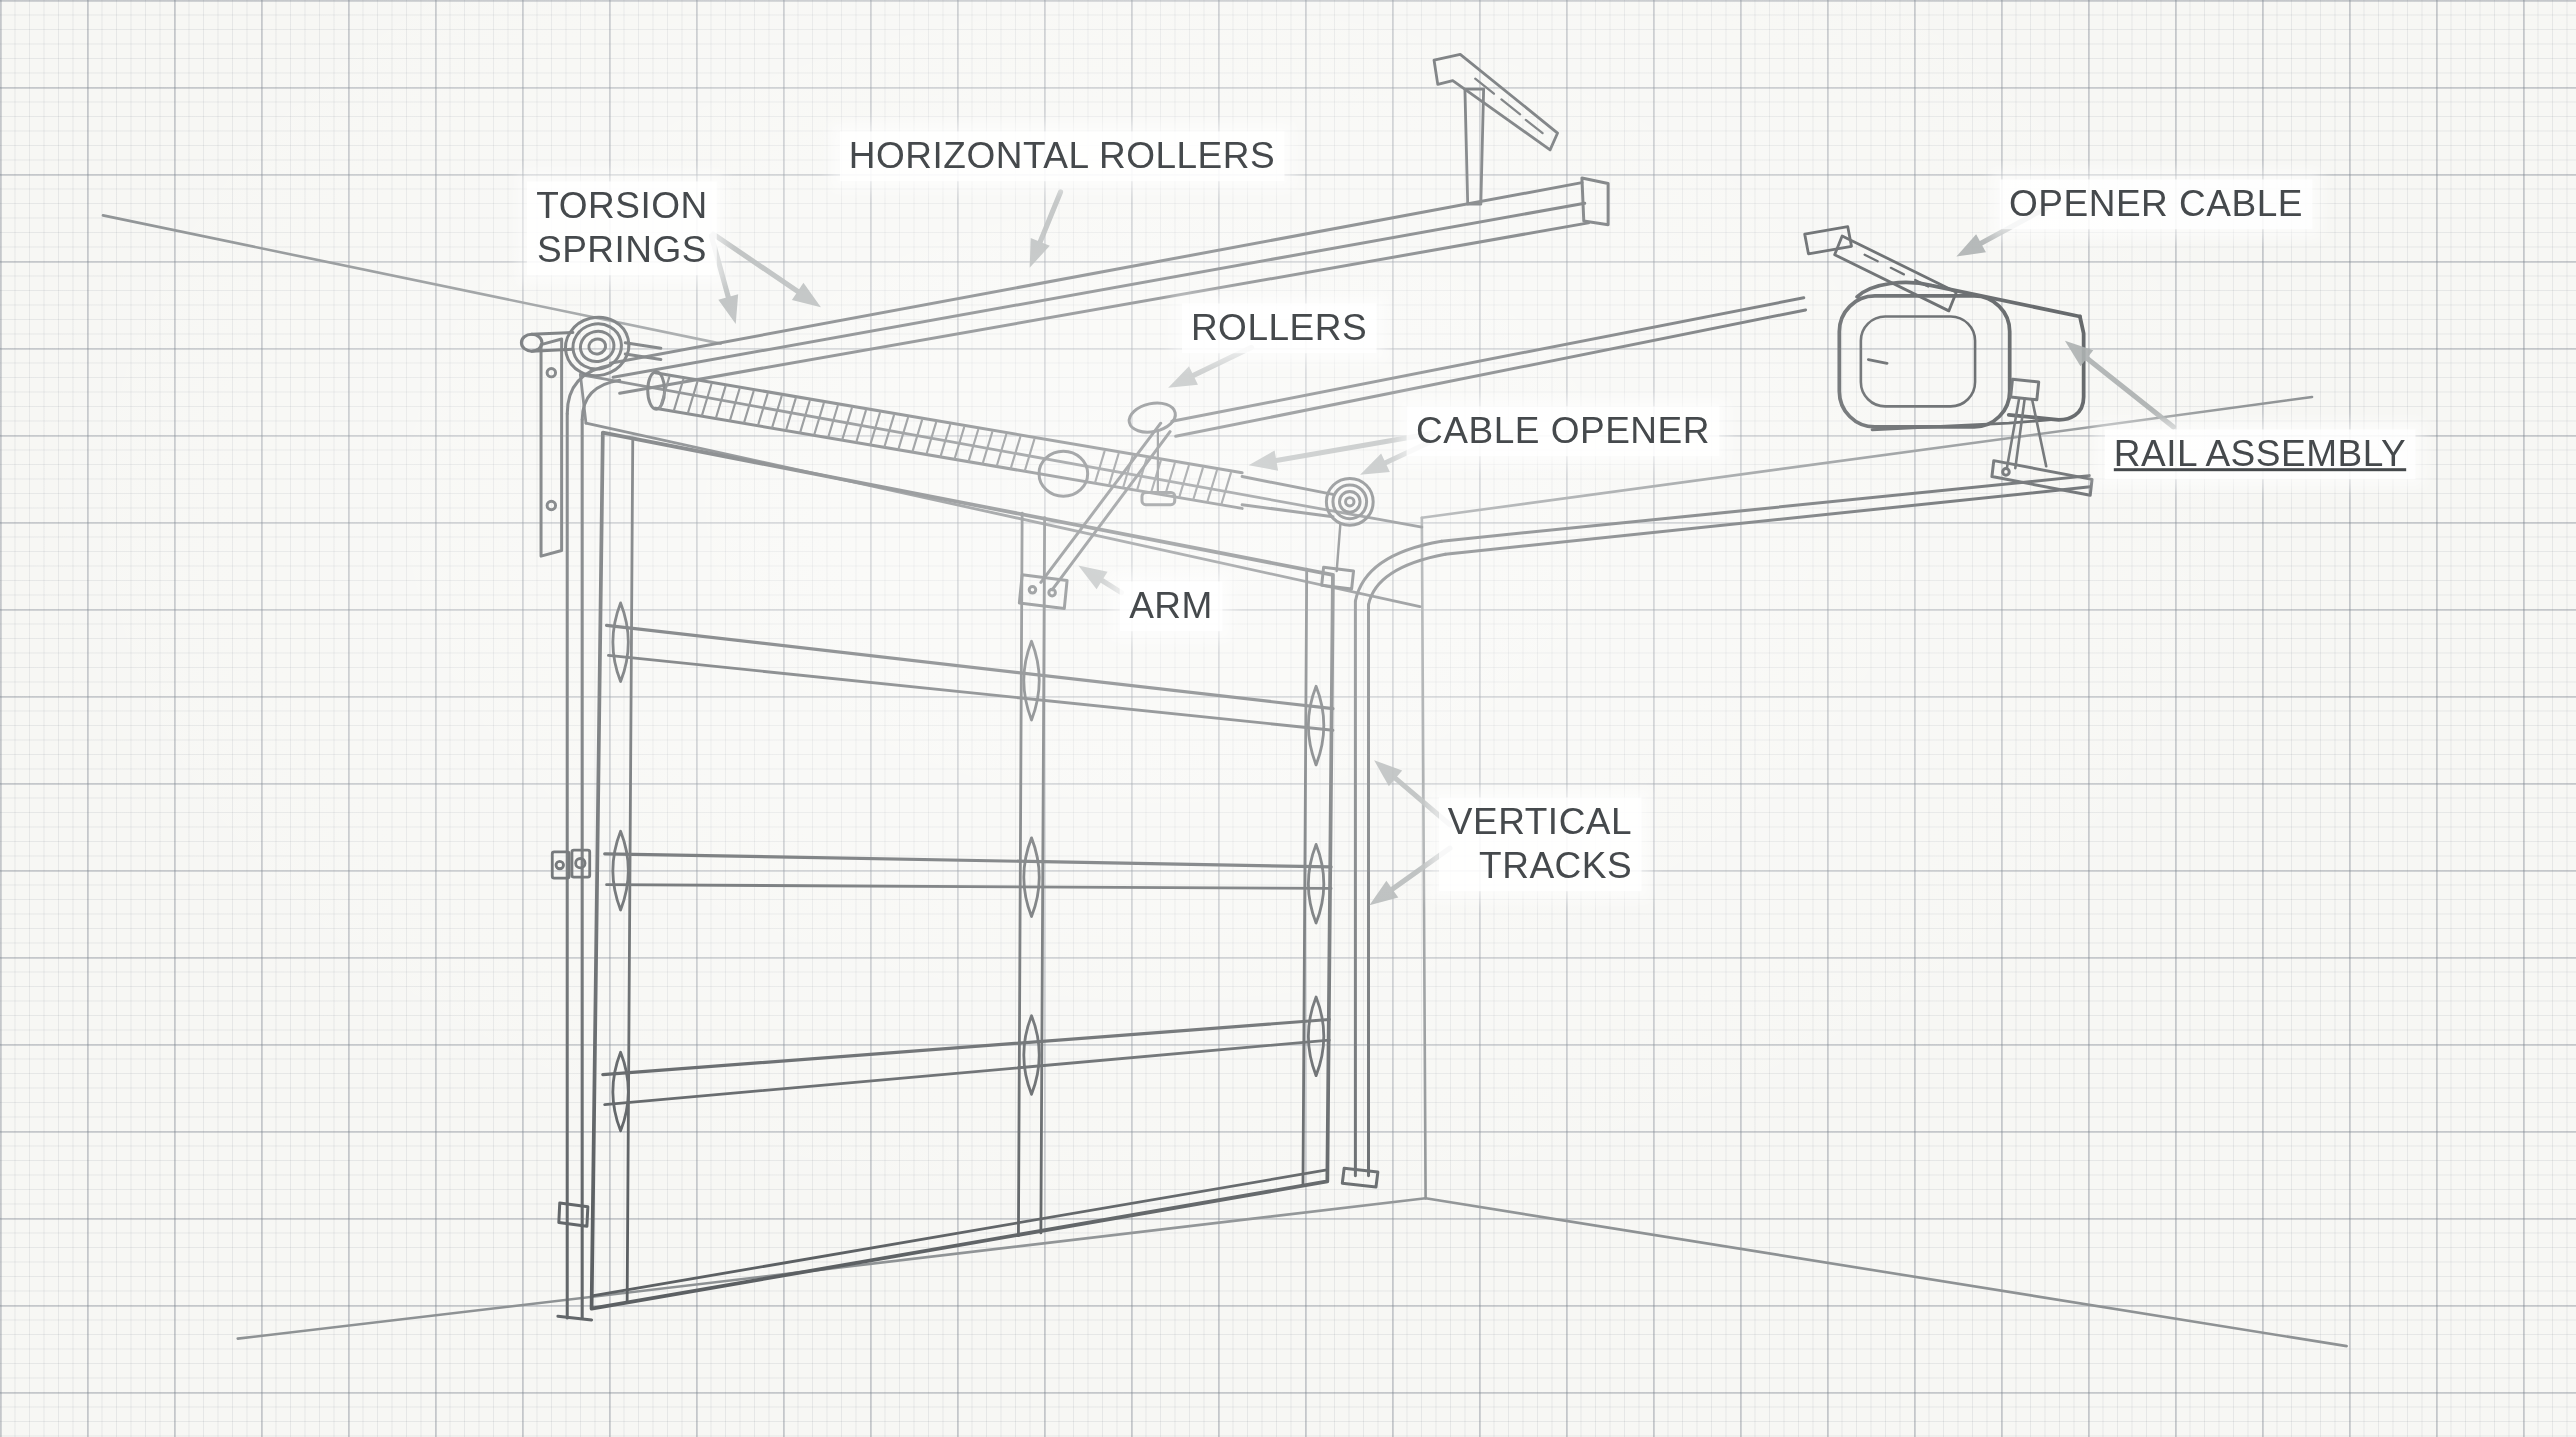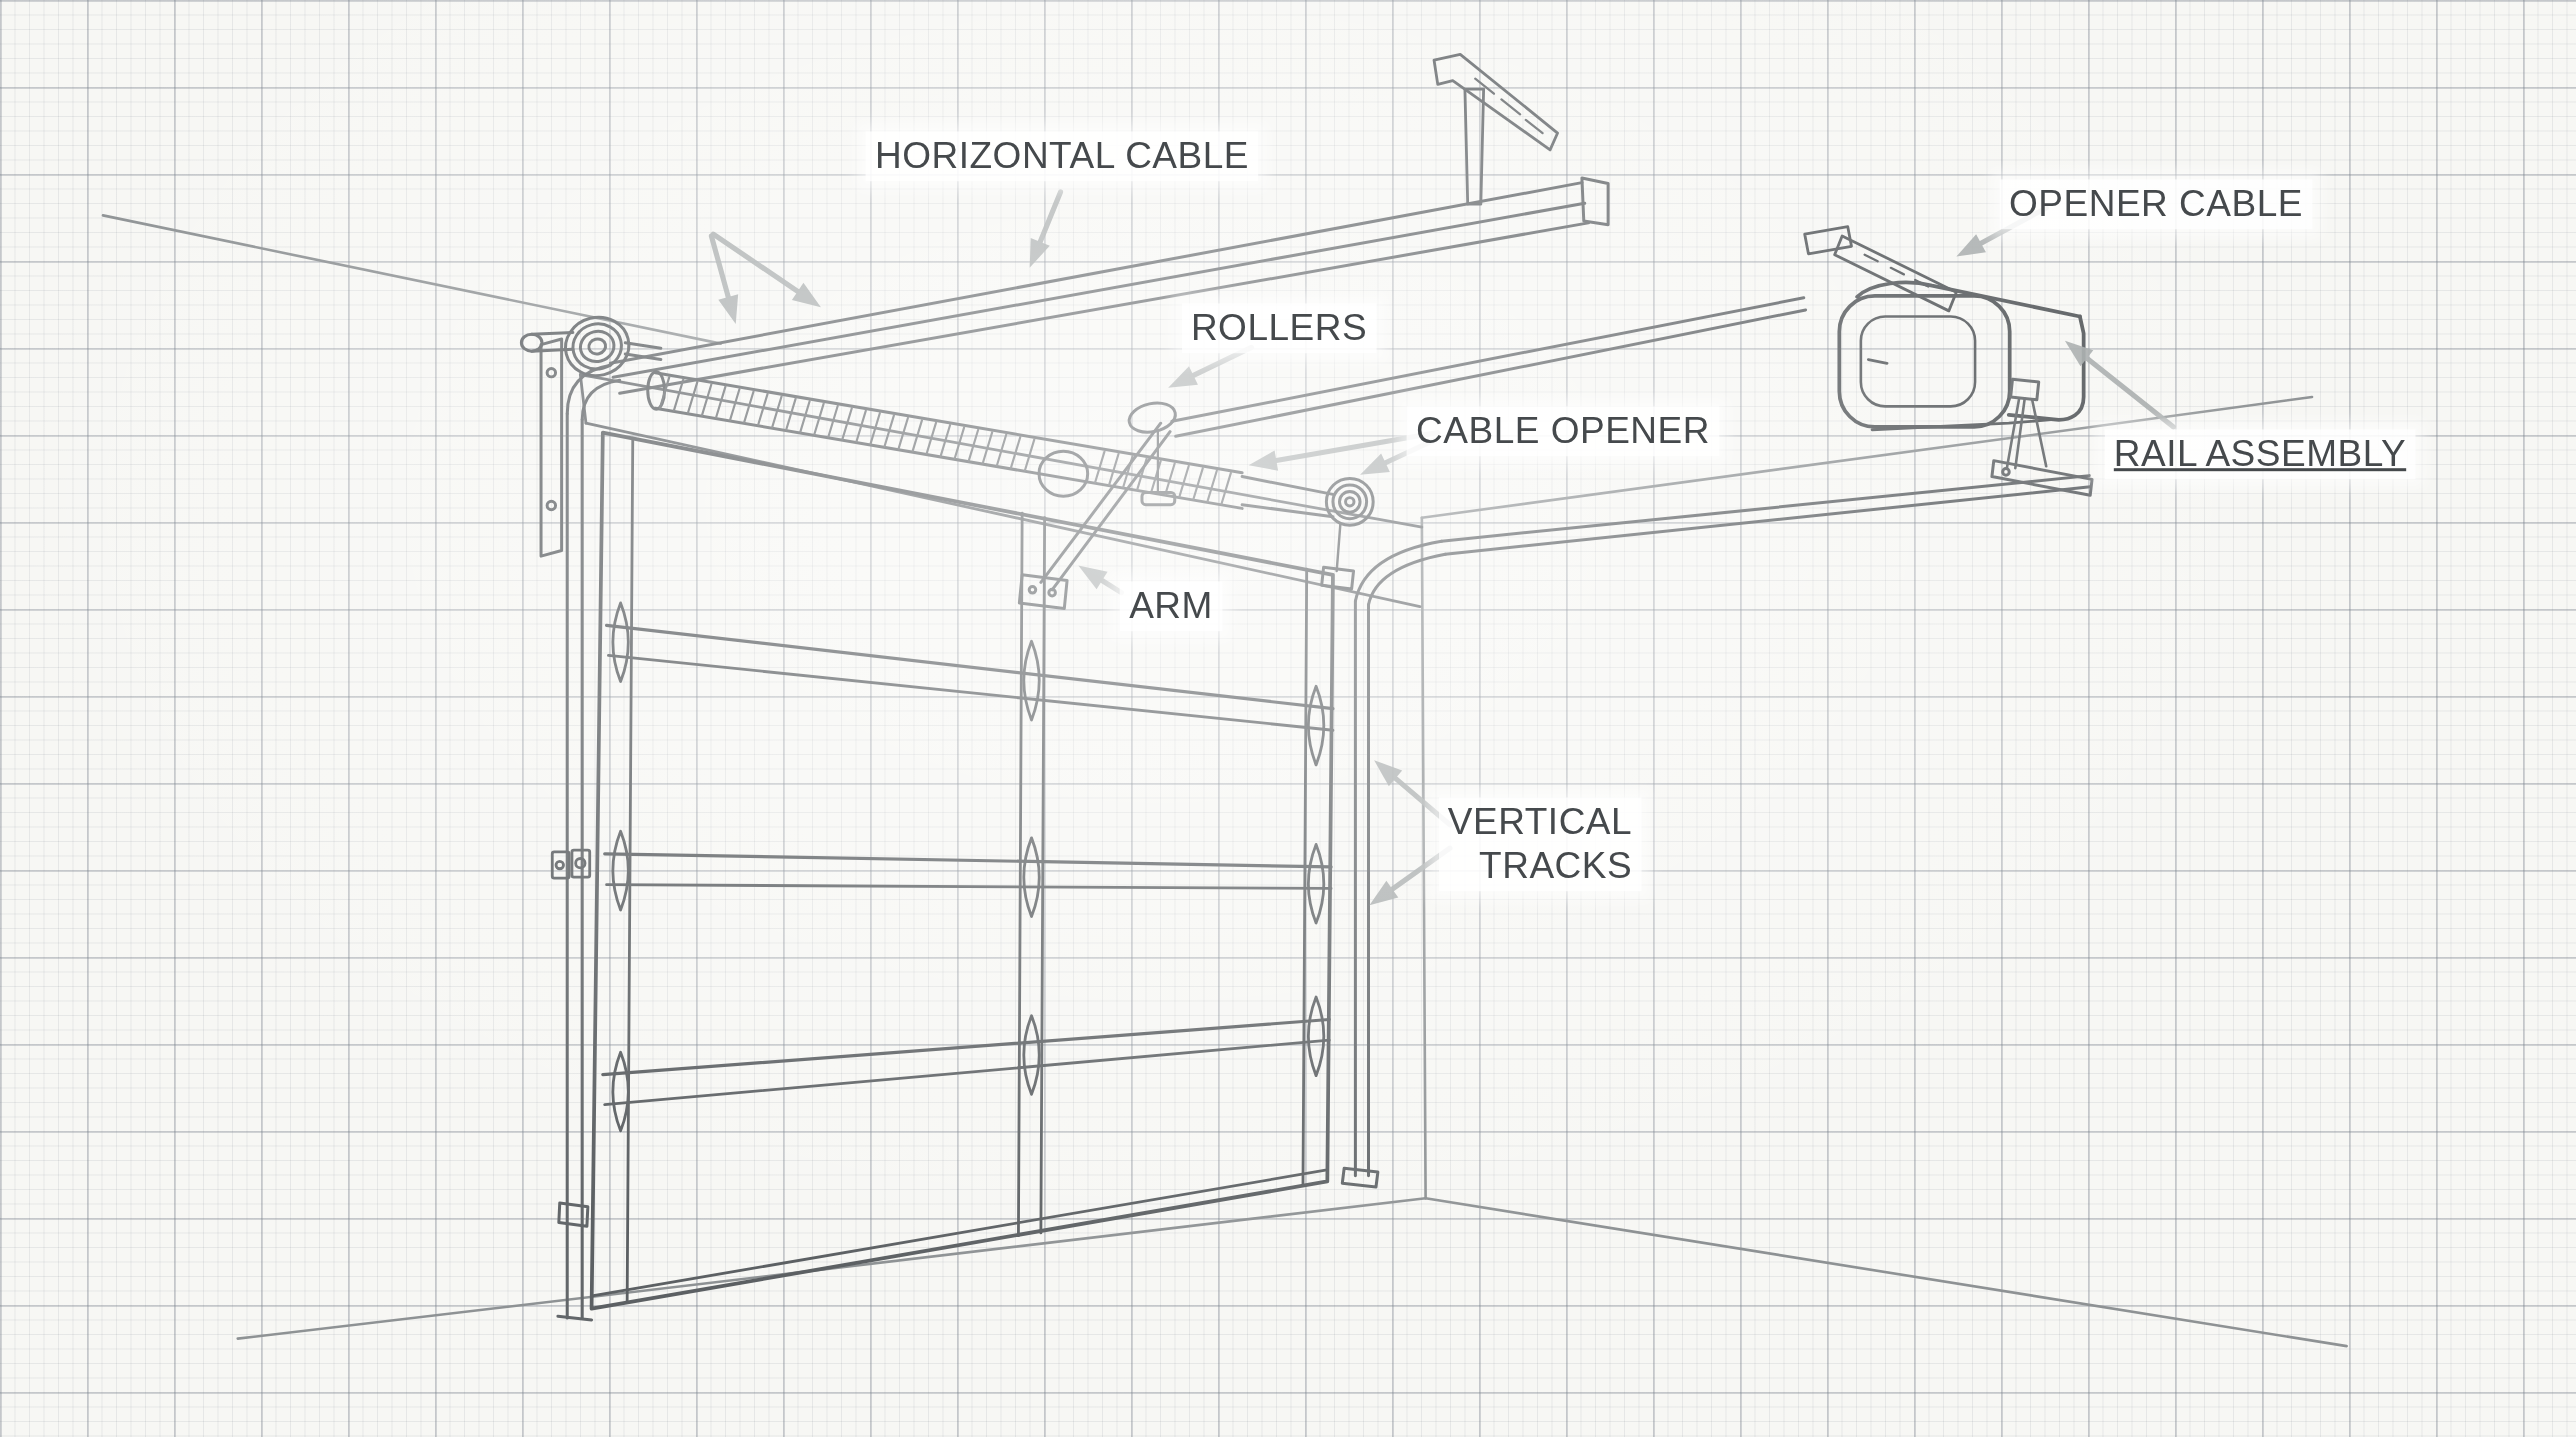--- a/index.html
+++ b/index.html
@@ -239,21 +239,23 @@
         <polygon points="2206,364 2236.3402721937086,374.02336686007646 2222.6695885516633,391.26031580004616" stroke="none"></polygon>
         <line x1="1198" y1="633" x2="1177.3777680778696" y2="619.9990277012656"></line>
         <polygon points="1152,604 1183.2440782350004,610.6938460727134 1171.5114579207388,629.3042093298178" stroke="none"></polygon>
         <line x1="1549" y1="881" x2="1490.8372969146014" y2="831.4539936679937"></line>
         <polygon points="1468,812 1497.9704279261991,823.0803181326398 1483.7041659030037,839.8276692033476" stroke="none"></polygon>
         <line x1="1549" y1="906" x2="1487.4695455191" y2="949.6436944573826"></line>
         <polygon points="1463,967 1481.1055668201402,940.671527767046 1493.8335242180597,958.6158611477192" stroke="none"></polygon>
       </g>
   </svg>
 
-  <div class="lbl" id="lbl-horizontal-tracks">HORIZONTAL CABLE</div>
+  <div class="lbl" id="lbl-horizontal-tracks">HORIZONTAL ROLLERS</div>
+  <div class="lbl" id="lbl-torsion-springs">TORSION
+SPRINGS</div>
   <div class="lbl" id="lbl-rollers">ROLLERS</div>
   <div class="lbl" id="lbl-cable-drums">CABLE OPENER</div>
   <div class="lbl" id="lbl-opener-unit">OPENER CABLE</div>
   <div class="lbl" id="lbl-rail-assembly">RAIL ASSEMBLY</div>
   <div class="lbl" id="lbl-arm">ARM</div>
   <div class="lbl" id="lbl-vertical-tracks">VERTICAL
 TRACKS</div>
 </div>
 
 

